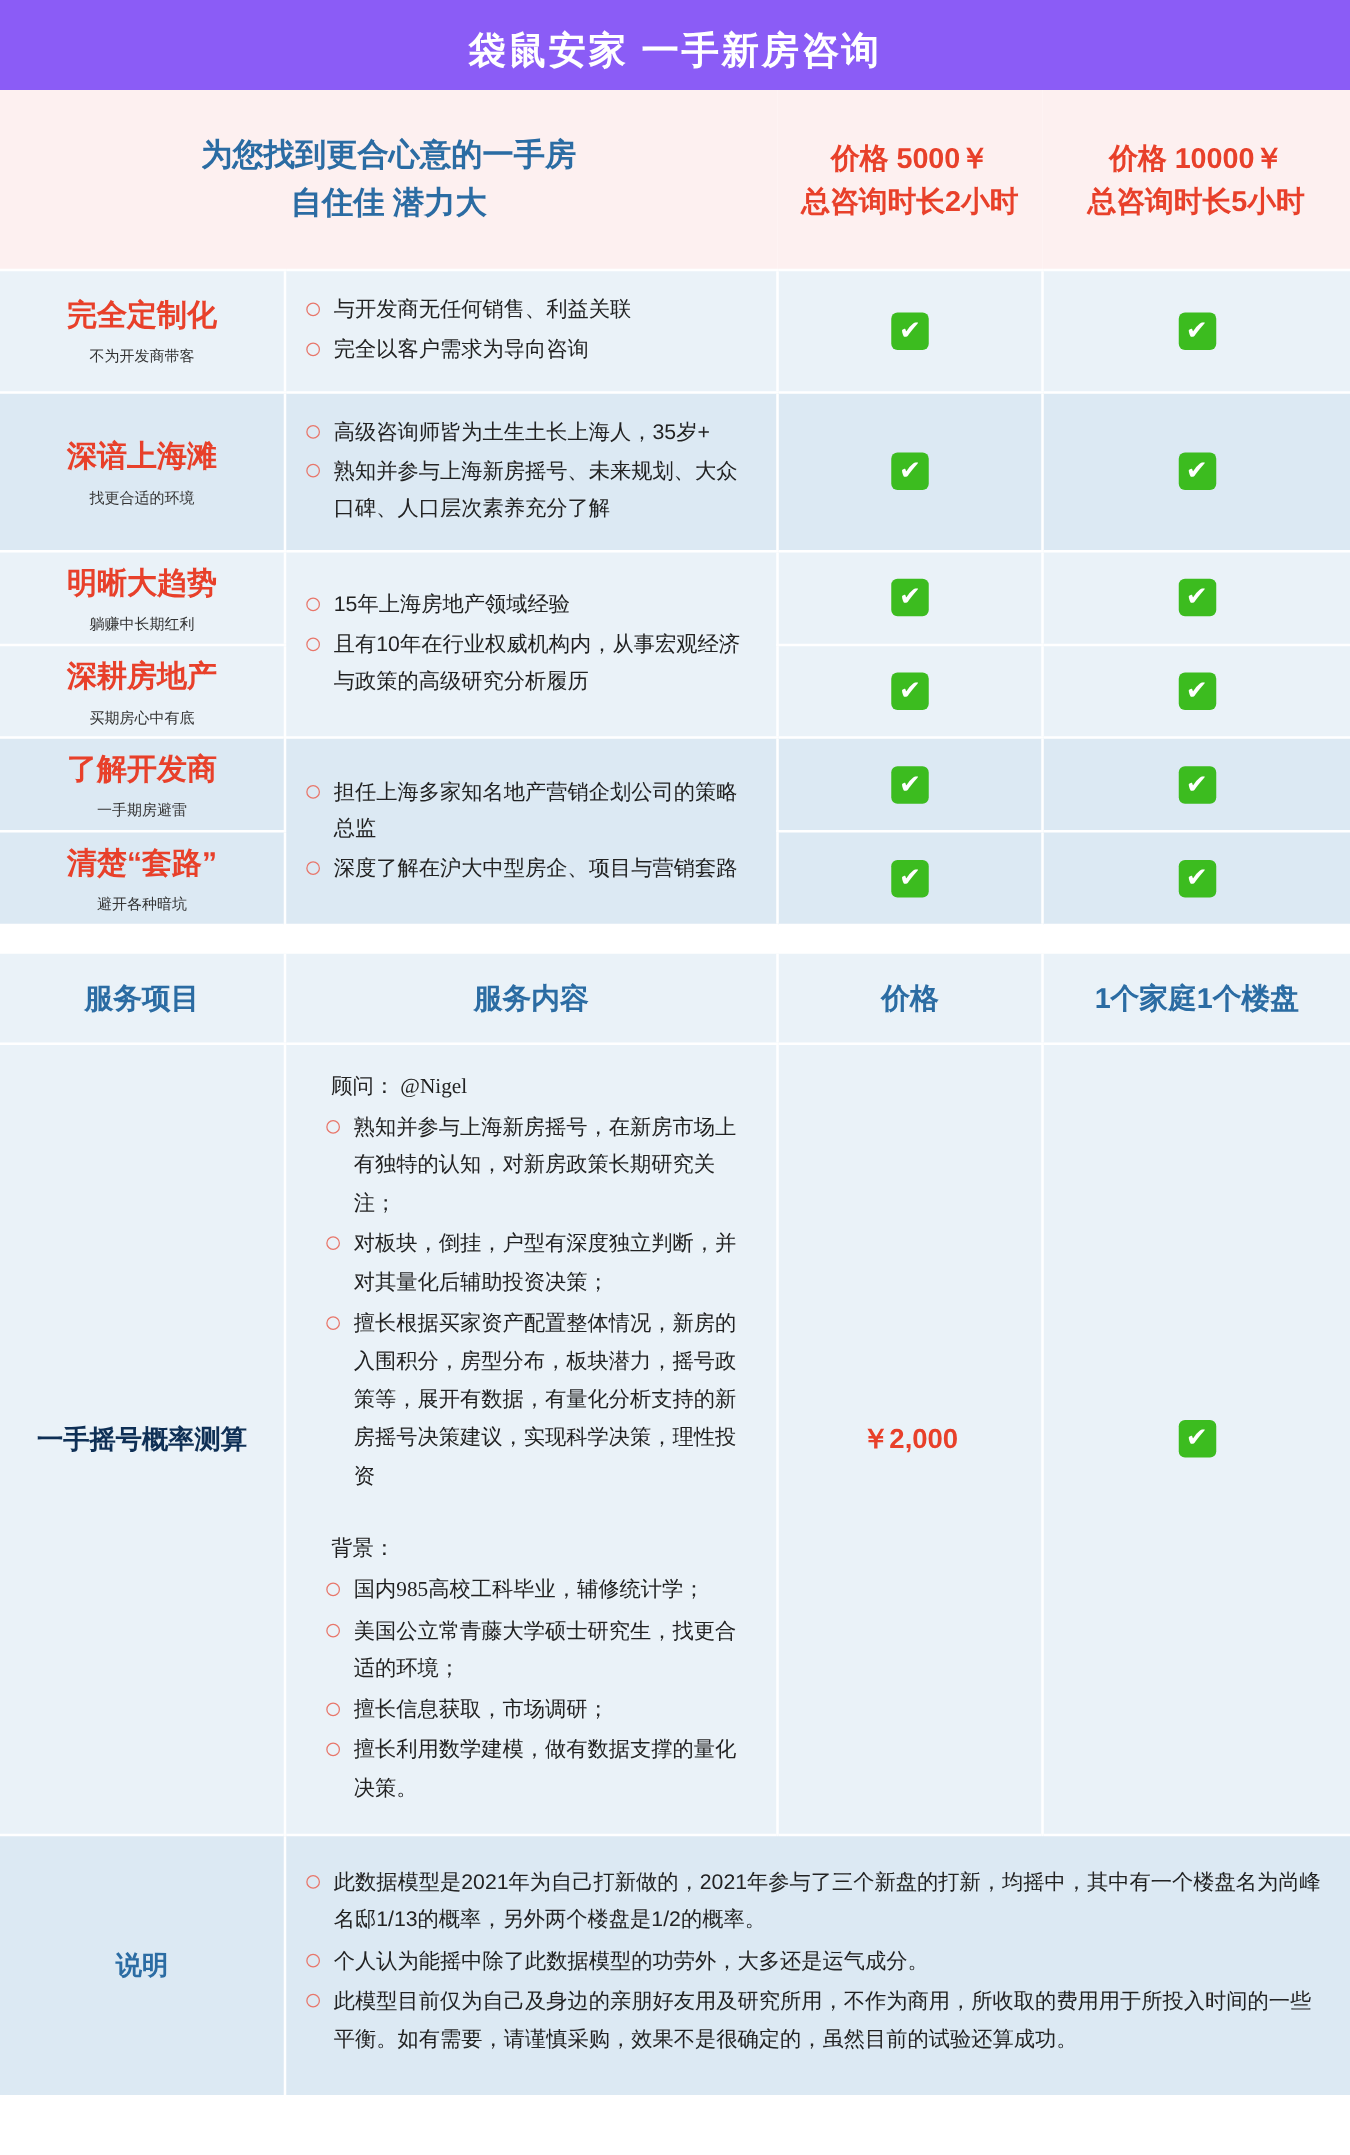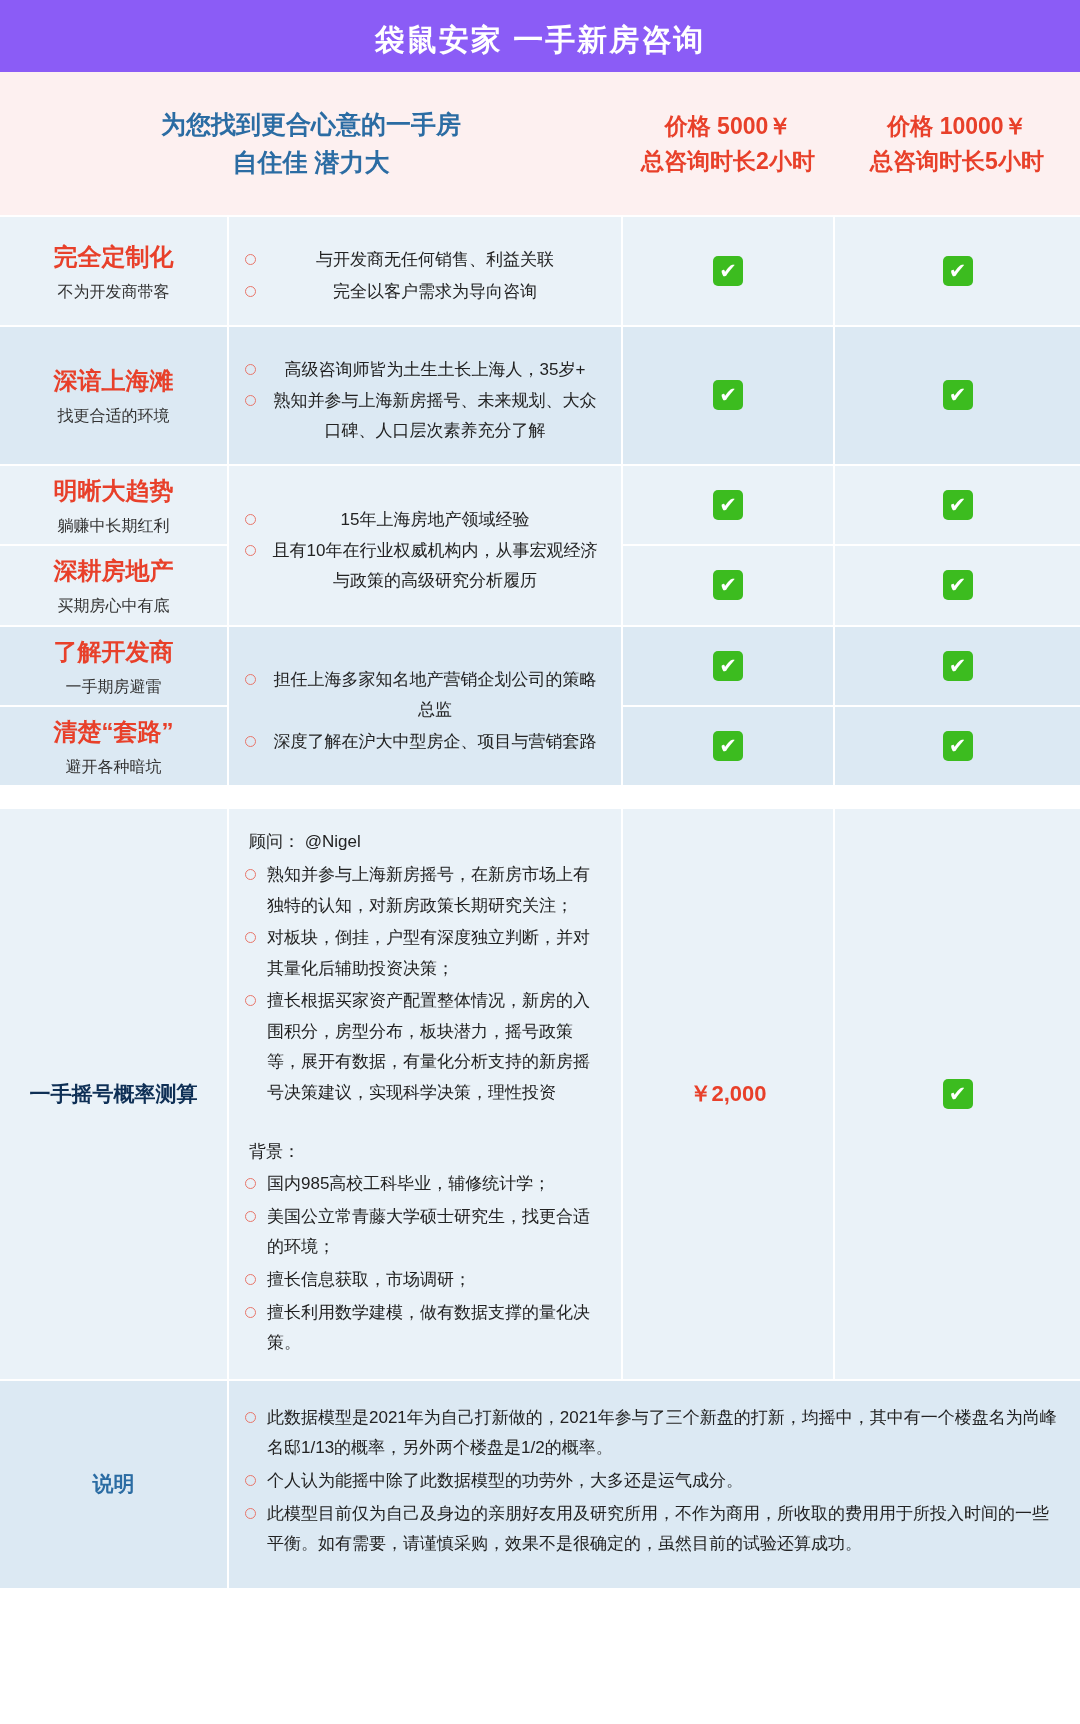--- a/index.html
+++ b/index.html
@@ -68,30 +68,29 @@
     padding: 7px 8px;
   }
   .feat .title {
     color: #e8402a;
     font-size: 24px;
     font-weight: bold;
     line-height: 1.5;
   }
   .feat .sub {
     color: #333333;
-    font-size: 16px;
+    font-size: 12px;
     margin-top: 6px;
     line-height: 1.4;
   }
   .desc {
-    padding: 28px 18px 16px 14px;
+    padding: 16px 18px 16px 14px;
     font-size: 17px;
     color: #222222;
     line-height: 1.75;
-    text-align: center;
   }
   .bullet {
     position: relative;
     padding-left: 24px;
     margin: 0 0 2px 0;
   }
   .bullet:before {
     content: "";
     position: absolute;
     left: 2px;
@@ -143,25 +142,26 @@
     text-align: center;
     vertical-align: middle;
     color: #0e2f55;
     font-size: 21px;
     font-weight: bold;
     background: #eaf2f8;
     padding: 10px;
   }
   .svc-body {
     background: #eaf2f8;
-    padding: 18px 18px 18px 14px;
+    padding: 18px 18px 18px 30px;
     font-size: 17px;
     color: #222222;
     line-height: 1.8;
     vertical-align: top;
+    font-family: Liberation Serif, serif;
   }
   .plain { padding-left: 6px; margin-bottom: 2px; }
   .spacer { height: 26px; }
   .price-cell {
     background: #eaf2f8;
     text-align: center;
     vertical-align: middle;
     color: #e8402a;
     font-size: 22px;
     font-weight: bold;
@@ -317,20 +317,26 @@
 
 
   <table class="t2">
     <colgroup>
         <col class="c1">
         <col class="c2">
         <col class="c3">
         <col class="c4">
       </colgroup>
     <tbody>
+      <tr class="t2-hdr">
+        <td>服务项目</td>
+        <td>服务内容</td>
+        <td>价格</td>
+        <td>1个家庭1个楼盘</td>
+      </tr>
       <tr>
         <td class="svc-name">一手摇号概率测算</td>
         <td class="svc-body sep-v">
           <div class="plain">顾问： @Nigel</div>
           <div class="bullet">熟知并参与上海新房摇号，在新房市场上有独特的认知，对新房政策长期研究关注；</div>
           <div class="bullet">对板块，倒挂，户型有深度独立判断，并对其量化后辅助投资决策；</div>
           <div class="bullet">擅长根据买家资产配置整体情况，新房的入围积分，房型分布，板块潜力，摇号政策等，展开有数据，有量化分析支持的新房摇号决策建议，实现科学决策，理性投资</div>
           <div class="spacer"></div>
           <div class="plain">背景：</div>
           <div class="bullet">国内985高校工科毕业，辅修统计学；</div>

